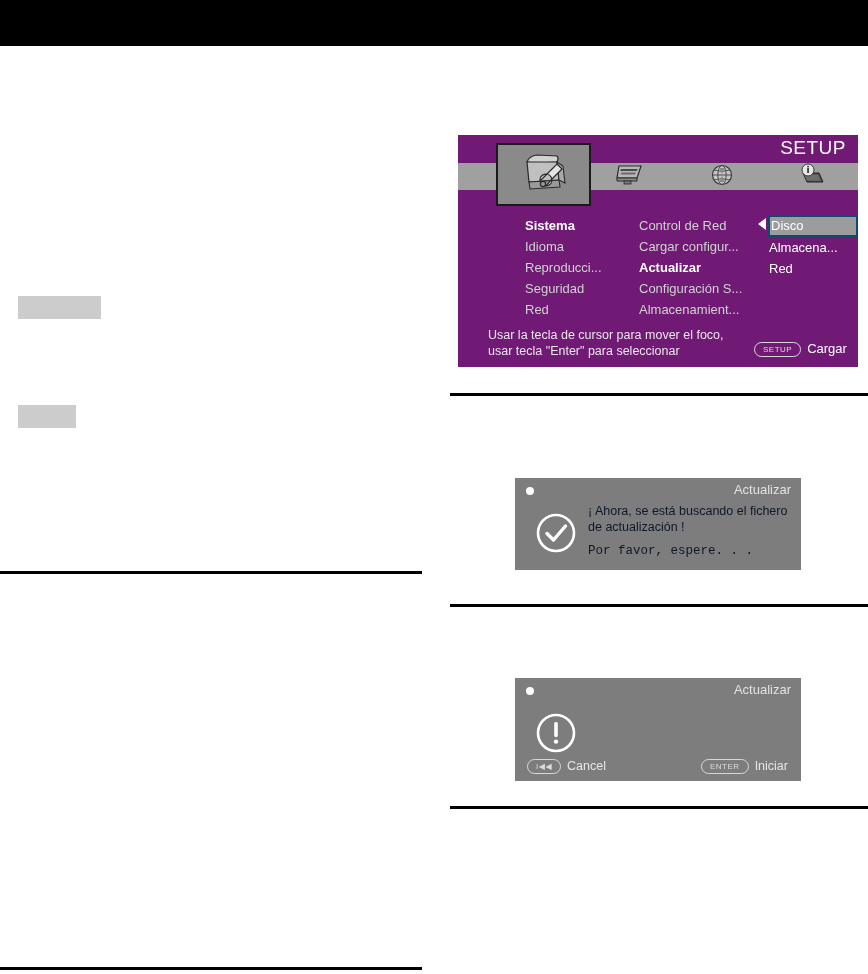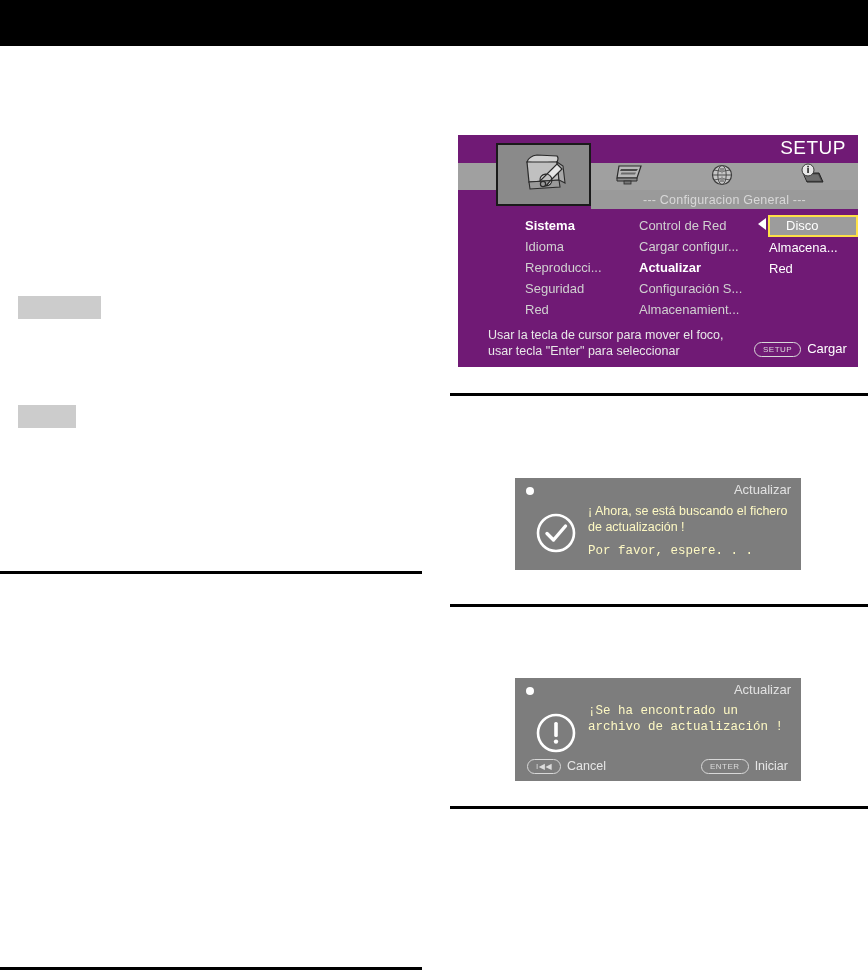--- a/index.html
+++ b/index.html
@@ -145,26 +145,26 @@
   }
   .osd-item.active {
     color: #ffffff;
     font-weight: bold;
   }
   .osd-item.plain-white {
     color: #ffffff;
   }
   .osd-item.boxed {
     background: #9c9c9c;
-    border: 2px solid #fde047;
+    border: 2px solid #0c4a6e;
     box-sizing: border-box;
     color: #ffffff;
     height: 22px;
     line-height: 18px;
-    padding-left: 16px;
+    padding-left: 1px;
     width: 90px;
   }
   .osd-caret {
     position: absolute;
     left: 300px;
     top: 3px;
     width: 0; height: 0;
     border-top: 6px solid transparent;
     border-bottom: 6px solid transparent;
     border-right: 8px solid #ffffff;
@@ -249,21 +249,21 @@
     width: 42px;
     height: 42px;
   }
   .dlg-body {
     position: absolute;
     left: 73px;
     top: 25px;
     width: 200px;
     font-size: 12.5px;
     line-height: 16px;
-    color: #fef9c3;
+    color: #0f172a;
   }
   .dlg-body p { margin: 0 0 8px 0; }
   .dlg-body p:last-child { margin-bottom: 0; font-family: Liberation Mono, monospace; }
 
   .dlg-buttons {
     position: absolute;
     left: 0;
     bottom: 4px;
     width: 308px;
     height: 18px;
@@ -350,21 +350,20 @@
         <path d="M16 32 L46 30 L47 37 L17 39 Z" fill="#9a9a9a" stroke="#2a2a2a" stroke-width="1.1"></path>
         <path d="M44 12 L50 16 L52 33 L46 30 Z" fill="#a8a8a8" stroke="#2a2a2a" stroke-width="1.1"></path>
         <g stroke="#2a2a2a" stroke-width="1.2" fill="#e4e4e4">
           <path d="M44 14 L49 19 L38 30 L33 36 A6 6 0 1 0 27 31 L33 25 Z"></path>
           <circle cx="30" cy="34" r="2.6" fill="#9a9a9a"></circle>
         </g>
       </svg>
     </span>
   </div>
 
-  <div class="osd-section-bar">--- Configuracion General ---</div>
 
   <div class="osd-cols">
 
     <div class="osd-col col-1">
       <div class="osd-item active">Sistema</div>
       <div class="osd-item">Idioma</div>
       <div class="osd-item">Reproducci...</div>
       <div class="osd-item">Seguridad</div>
       <div class="osd-item">Red</div>
     </div>
@@ -416,21 +415,20 @@
   <div class="dlg-dot"></div>
   <div class="dlg-title">Actualizar</div>
   <div class="dlg-icon">
     <svg width="42" height="42" viewBox="0 0 42 42">
       <circle cx="21" cy="21" r="18" fill="none" stroke="#ffffff" stroke-width="2.6"></circle>
       <rect x="19.2" y="10" width="3.6" height="15" rx="1.5" fill="#ffffff"></rect>
       <circle cx="21" cy="29.6" r="2.2" fill="#ffffff"></circle>
     </svg>
   </div>
   <div class="dlg-body">
-    <p>¡Se ha encontrado un archivo de actualización !</p>
   </div>
   <div class="dlg-buttons">
     <div class="dlg-btn dlg-btn-cancel">
       <span class="key-pill">I◀◀</span><span>Cancel</span>
     </div>
     <div class="dlg-btn dlg-btn-start">
       <span class="key-pill">ENTER</span><span>Iniciar</span>
     </div>
   </div>
 </div>

